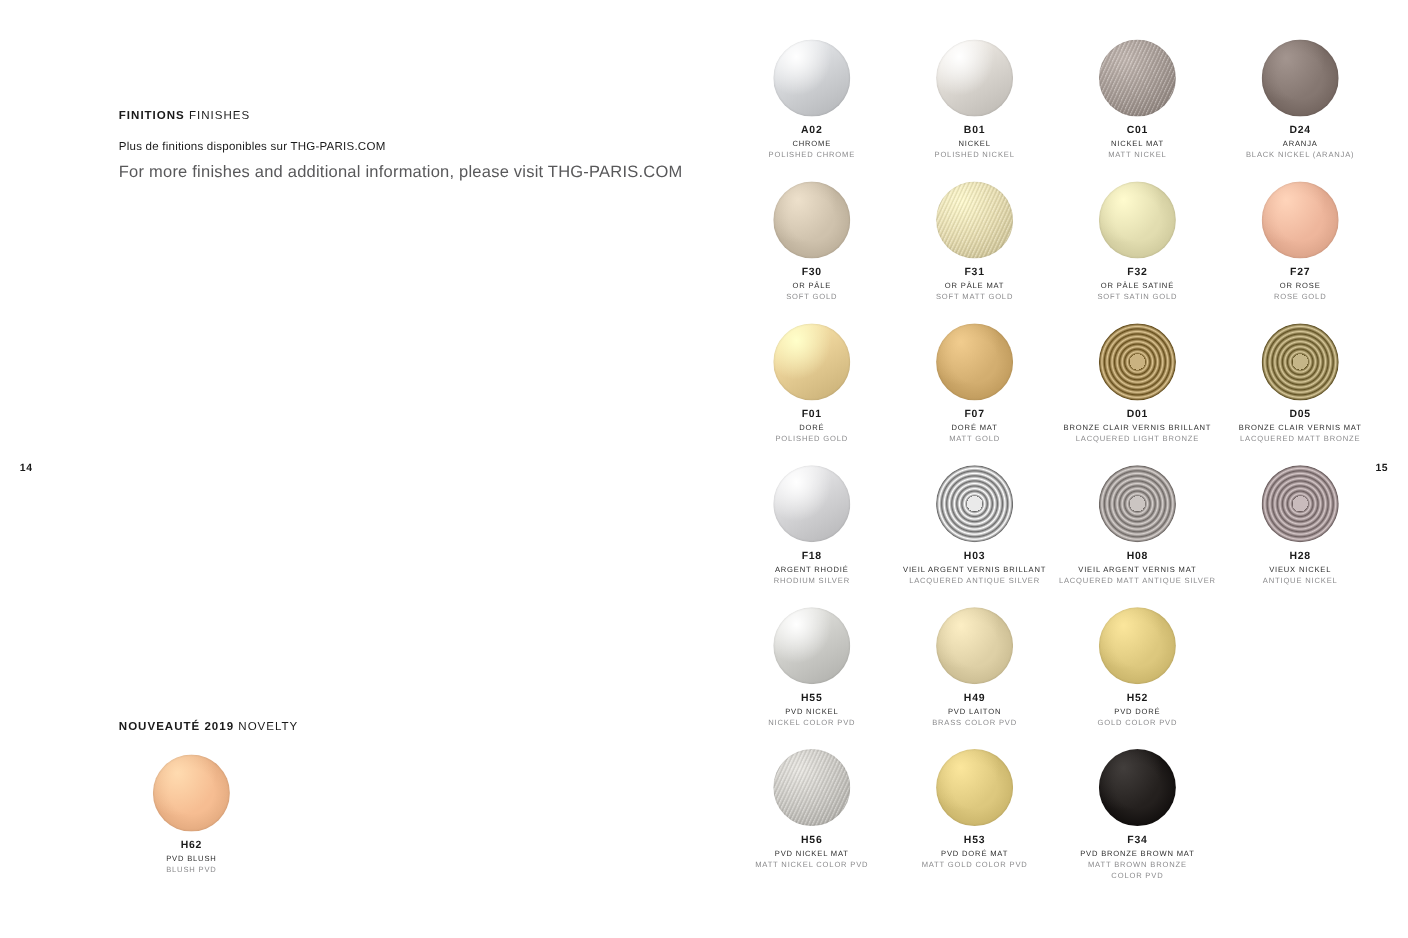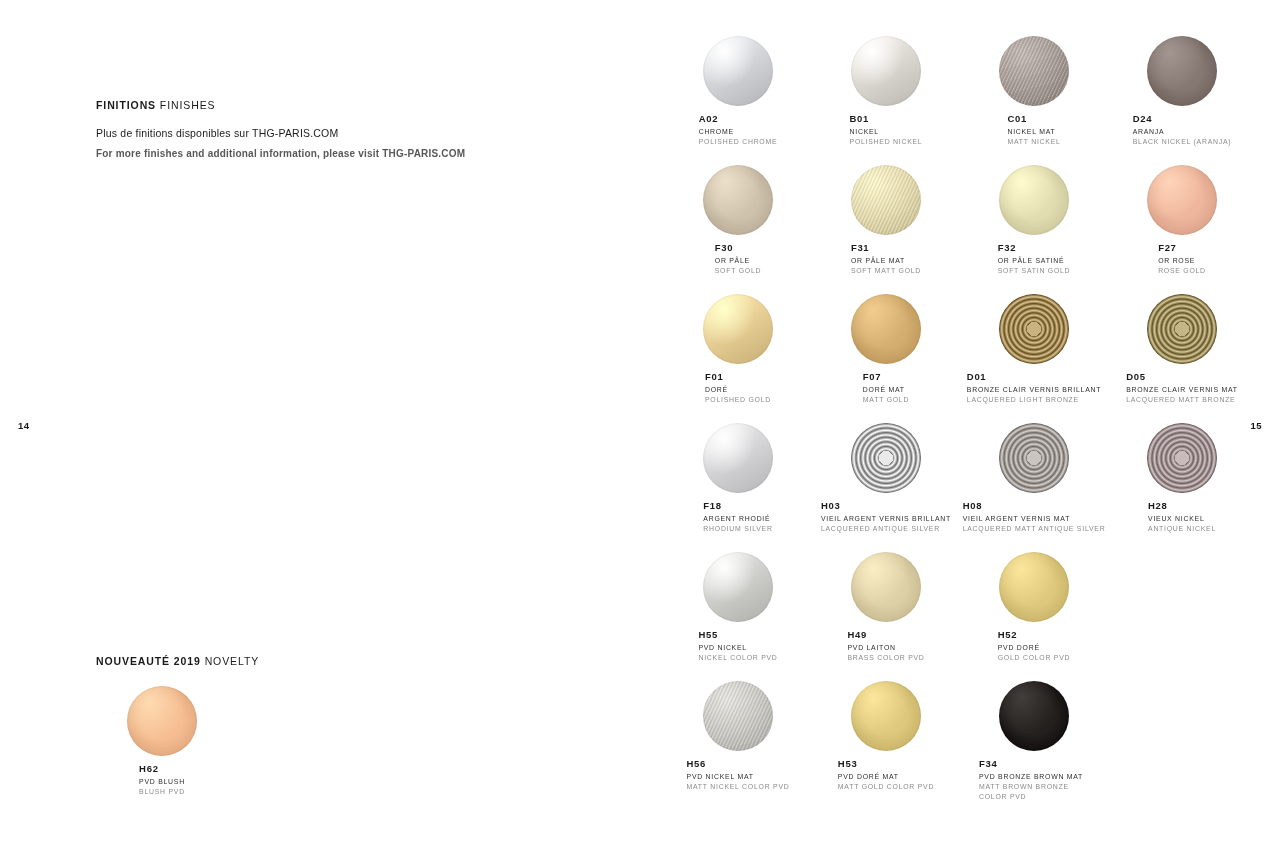--- a/index.html
+++ b/index.html
@@ -25,21 +25,21 @@
     font-weight: bold;
     letter-spacing: 0.5px;
     color: #1a1a1a;
   }
   .folio-left  { left: 18px; }
   .folio-right { right: 18px; }
 
   
   .left-page {
     position: absolute;
-    left: 0; top: 0;
+    left: 12px; top: 0;
     width: 640px; height: 602px;
   }
   .heading-block {
     position: absolute;
     left: 96px;
     top: 99px;
   }
   .heading-line {
     font-size: 10.5px;
     letter-spacing: 0.9px;
@@ -54,25 +54,24 @@
     top: 127px;
   }
   .info-fr {
     font-size: 10.5px;
     letter-spacing: 0.2px;
     color: #1a1a1a;
     margin-bottom: 9px;
     white-space: nowrap;
   }
   .info-en {
-    font-size: 10px;
+    font-size: 15px;
     letter-spacing: 0.2px;
     color: #58585a;
     white-space: nowrap;
-    font-weight: bold;
   }
 
   .novelty-heading {
     position: absolute;
     left: 96px;
     top: 655px;
     font-size: 10.5px;
     letter-spacing: 0.9px;
     white-space: nowrap;
   }
@@ -106,21 +105,21 @@
     width: 100%;
     height: 129px;
   }
   .grid-row .swatch-cell { width: 148px; }
 
   
   .swatch-cell {
     display: flex;
     flex-direction: column;
     align-items: center;
-    text-align: left;
+    text-align: center;
   }
   .swatch-disc {
     width: 70px;
     height: 70px;
     border-radius: 50%;
     position: relative;
   }
   .swatch-labels { margin-top: 7px; }
   .swatch-code {
     font-size: 9.5px;

